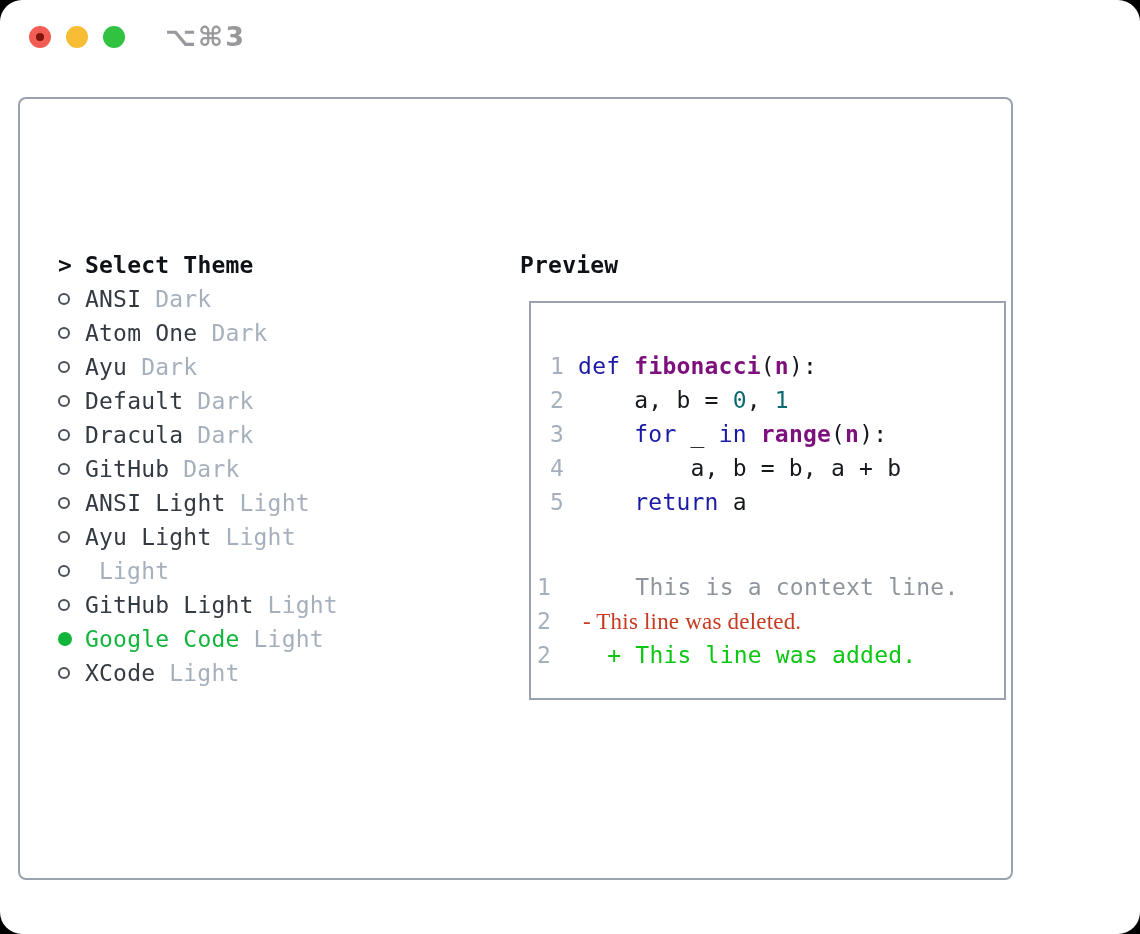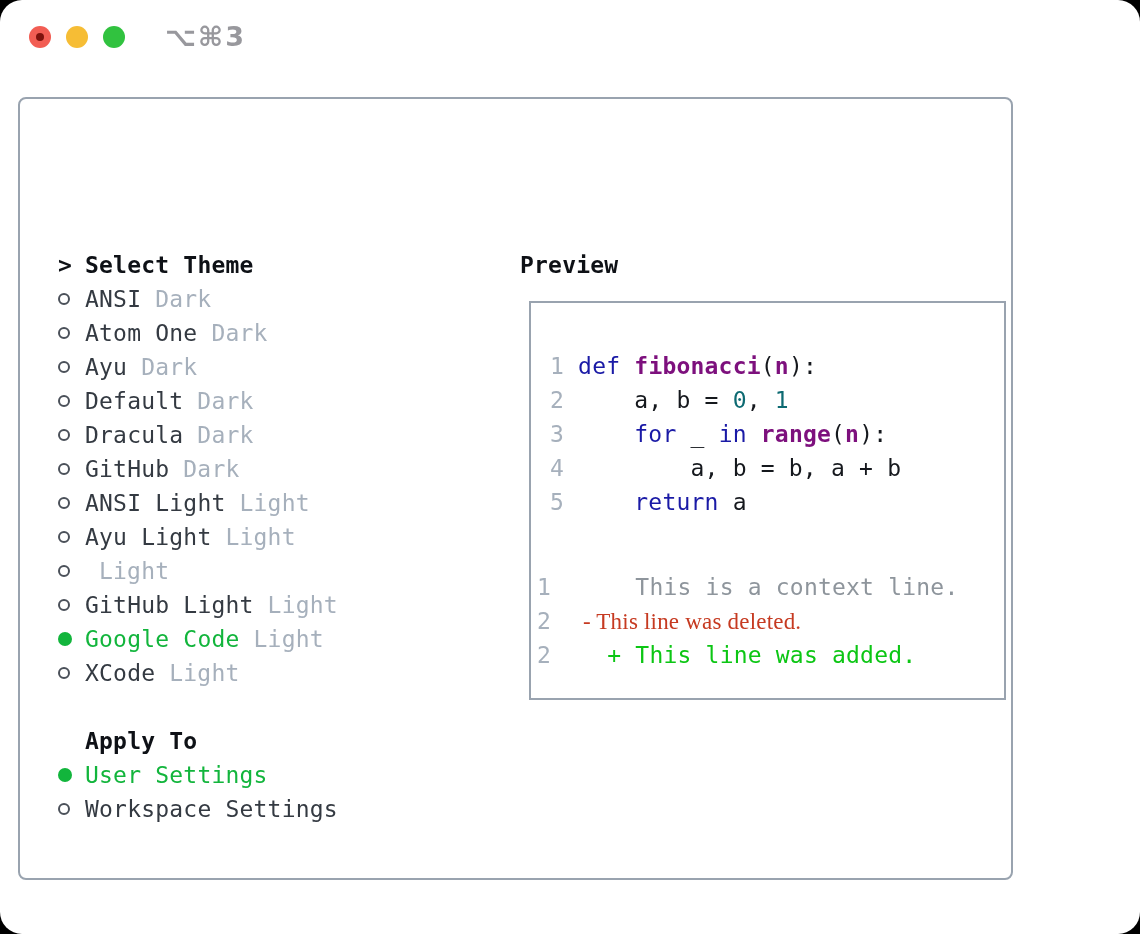--- a/index.html
+++ b/index.html
@@ -175,40 +175,20 @@
           <div class="row">
             <span class="marker">
               <span class="ring"></span>
             </span>
             <span class="t-name">XCode</span>
             <span class="t-var">Light</span>
           </div>
         </div>
     </div>
 
-    <div id="apply-list">
-      <div class="row">
-        <span class="marker"></span>
-        <span class="hdr">Apply To</span>
-      </div>
-      <div id="apply-items">
-          <div class="row">
-            <span class="marker">
-              <span class="dotsel"></span>
-            </span>
-            <span class="t-name selected">User Settings</span>
-          </div>
-          <div class="row">
-            <span class="marker">
-              <span class="ring"></span>
-            </span>
-            <span class="t-name">Workspace Settings</span>
-          </div>
-        </div>
-    </div>
 
     <div id="help">
       <div>(Use Enter to select, Tab to</div>
       
     </div>
 
     <div id="preview-header" class="hdr">Preview</div>
     <div id="preview-box">
       <div id="code-lines">
           <div class="cline"><span class="lnum">1 </span><span class="kw">def</span><span class="pl"> </span><span class="fn">fibonacci</span><span class="pl">(</span><span class="fn">n</span><span class="pl">):</span></div>

